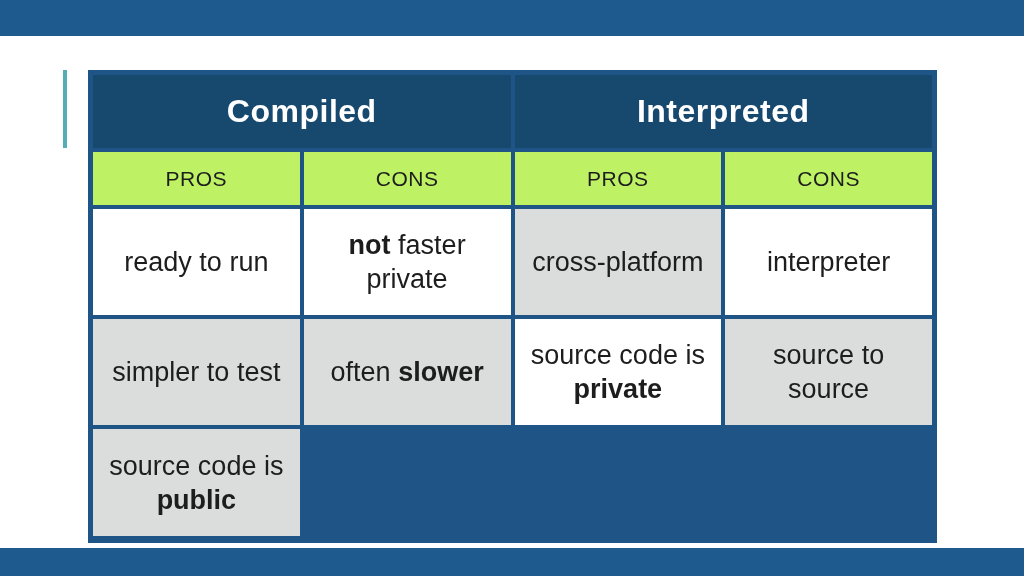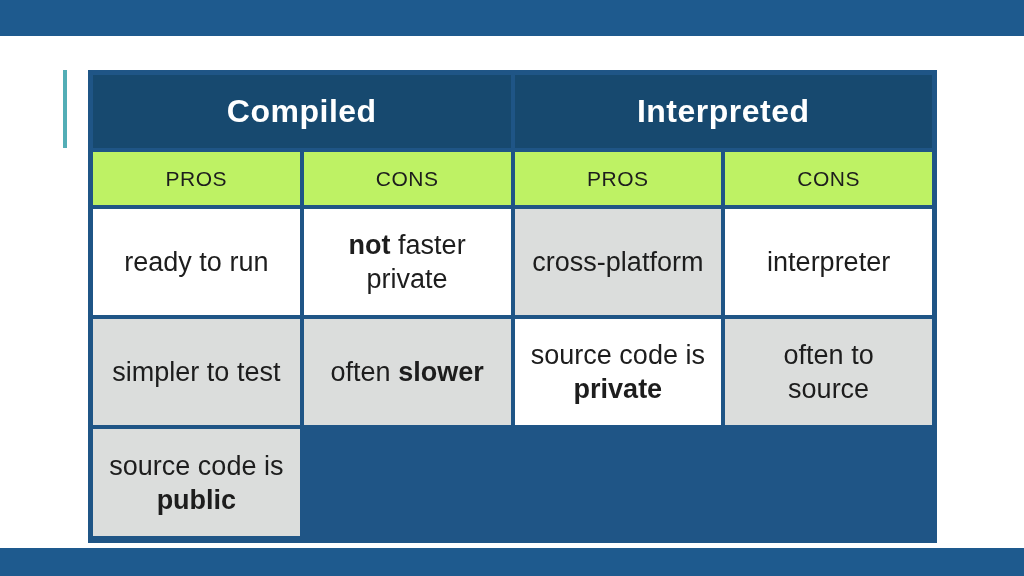--- a/index.html
+++ b/index.html
@@ -126,20 +126,20 @@
       <div class="line"><span>simpler to test</span></div>
     </div>
     <div class="cell data-cell side-right">
       <div class="line"><span>often </span><span class="seg-bold">slower</span></div>
     </div>
     <div class="cell data-cell side-left">
       <div class="line"><span>source code is</span></div>
       <div class="line"><span class="seg-bold">private</span></div>
     </div>
     <div class="cell data-cell side-right">
-      <div class="line"><span>often to</span></div>
+      <div class="line"><span>source to</span></div>
       <div class="line"><span>source</span></div>
     </div>
     <div class="cell data-cell side-right">
       <div class="line"><span>source code is</span></div>
       <div class="line"><span class="seg-bold">public</span></div>
     </div>
   </div>
 
 </body></html>

